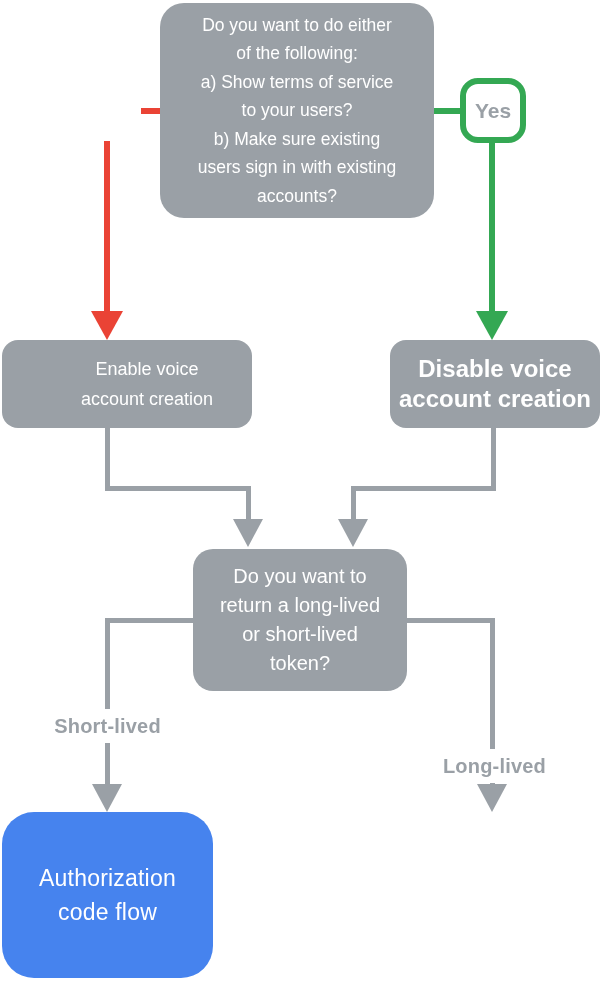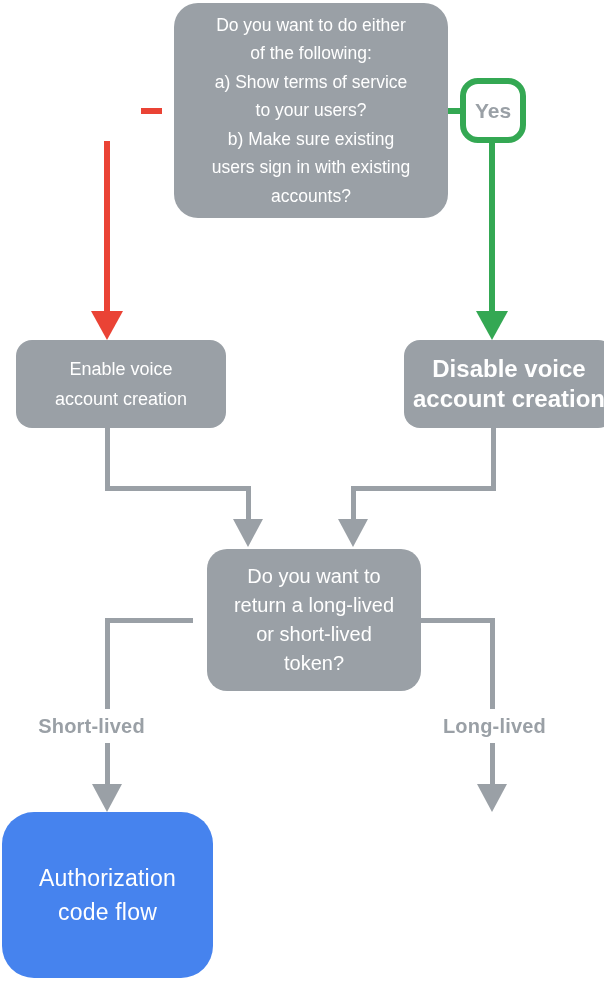--- a/index.html
+++ b/index.html
@@ -14,26 +14,25 @@
   
   .gbox {
     position: absolute;
     background: var(--gray, #9AA0A6);
     color: #ffffff;
     display: flex;
     align-items: center;
     justify-content: center;
     text-align: center;
     white-space: pre-line;
-    margin-left: 14px;
   }
   .q1 { left: 160px; top: 3px; width: 274px; height: 215px; border-radius: 24px;
         font-size: 17.5px; line-height: 28.5px; }
   .action-left  { left: 2px;   top: 340px; width: 210px; height: 88px; border-radius: 16px;
-        font-size: 18px; line-height: 30px; }
+        font-size: 18px; line-height: 30px; padding-left: 40px; }
   .action-right { left: 390px; top: 340px; width: 210px; height: 88px; border-radius: 16px;
         font-size: 24px; line-height: 30px; font-weight: bold; }
   .q2 { left: 193px; top: 549px; width: 214px; height: 142px; border-radius: 20px;
         font-size: 20px; line-height: 29px; }
   
   .bbox {
     position: absolute;
     background: var(--blue, #4683EE);
     color: #ffffff;
     font-weight: normal;
@@ -93,22 +92,22 @@
     height: 34px;
     background: #ffffff;
     color: var(--gray, #9AA0A6);
     font-weight: 600;
     font-size: 20px;
     display: flex;
     align-items: center;
     justify-content: center;
     letter-spacing: 0.2px;
   }
-  .label-short { left: 4px; }
-  .label-long  { left: 407px; }
+  .label-short { left: 20px; }
+  .label-long  { left: 407px; margin-top: 40px; }
 </style>
 </head>
 <body>
 
 <div class="stage">
 
   <div class="line red" style="left:141px; top:108px; width:21px; height:6px;"></div>
   <div class="line red" style="left:104px; top:141px; width:6px; height:172px;"></div>
   <div class="tri tri-red" style="left:91px; top:311px;"></div>
 

